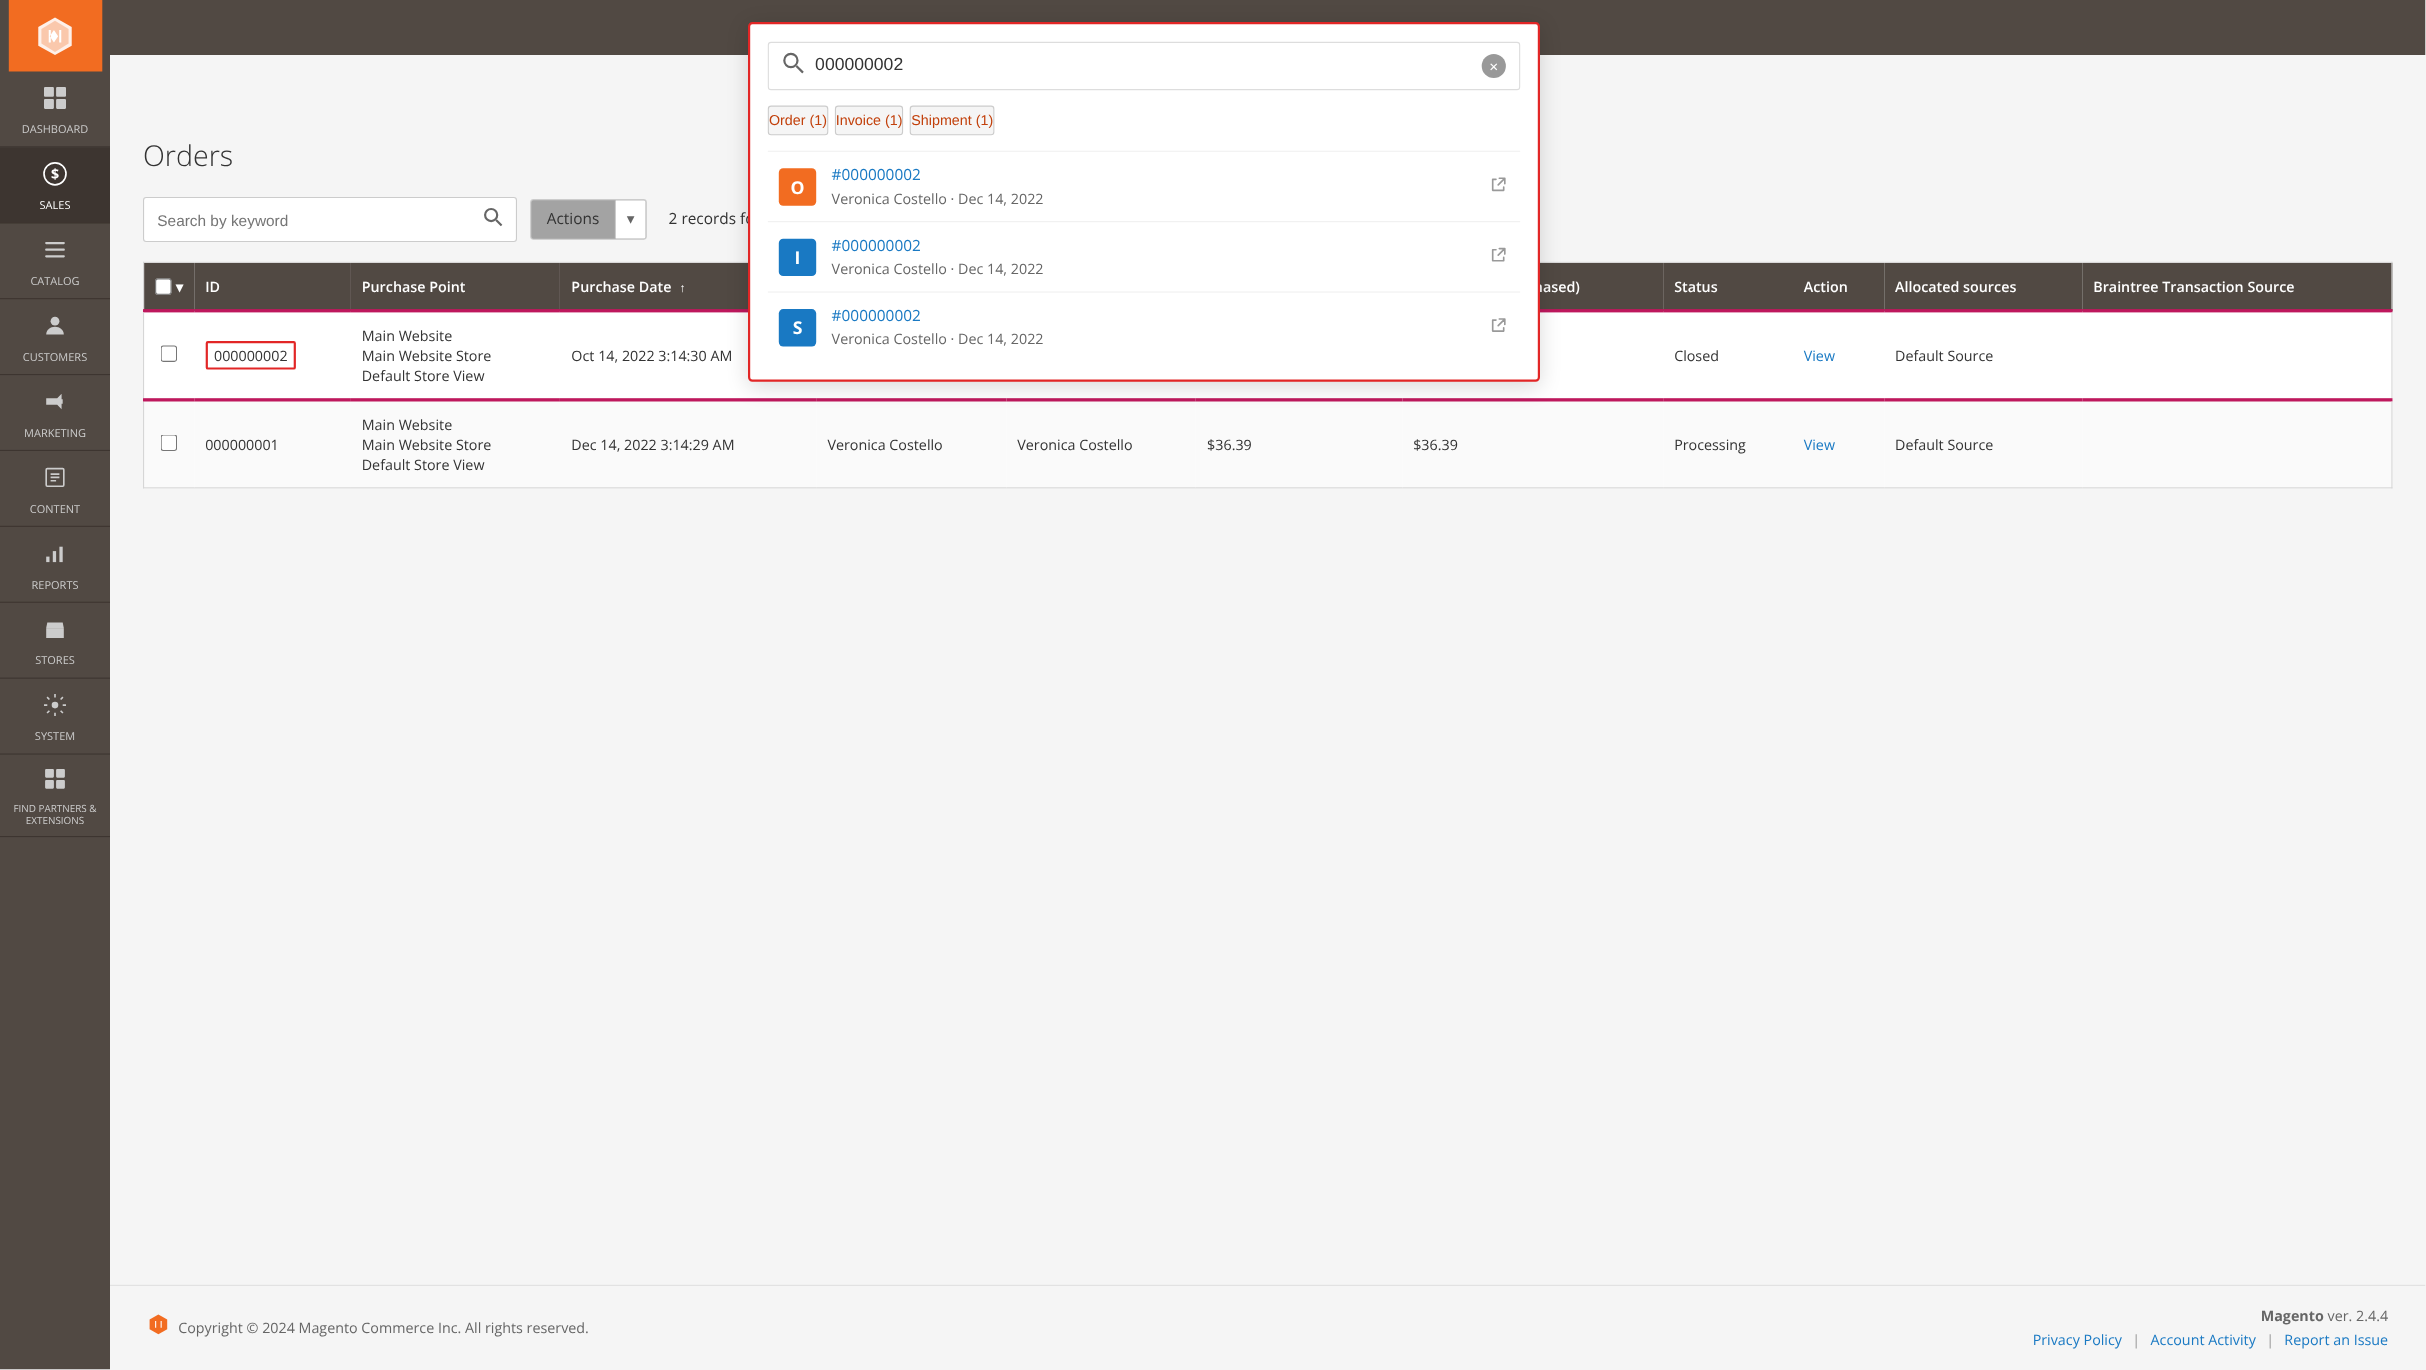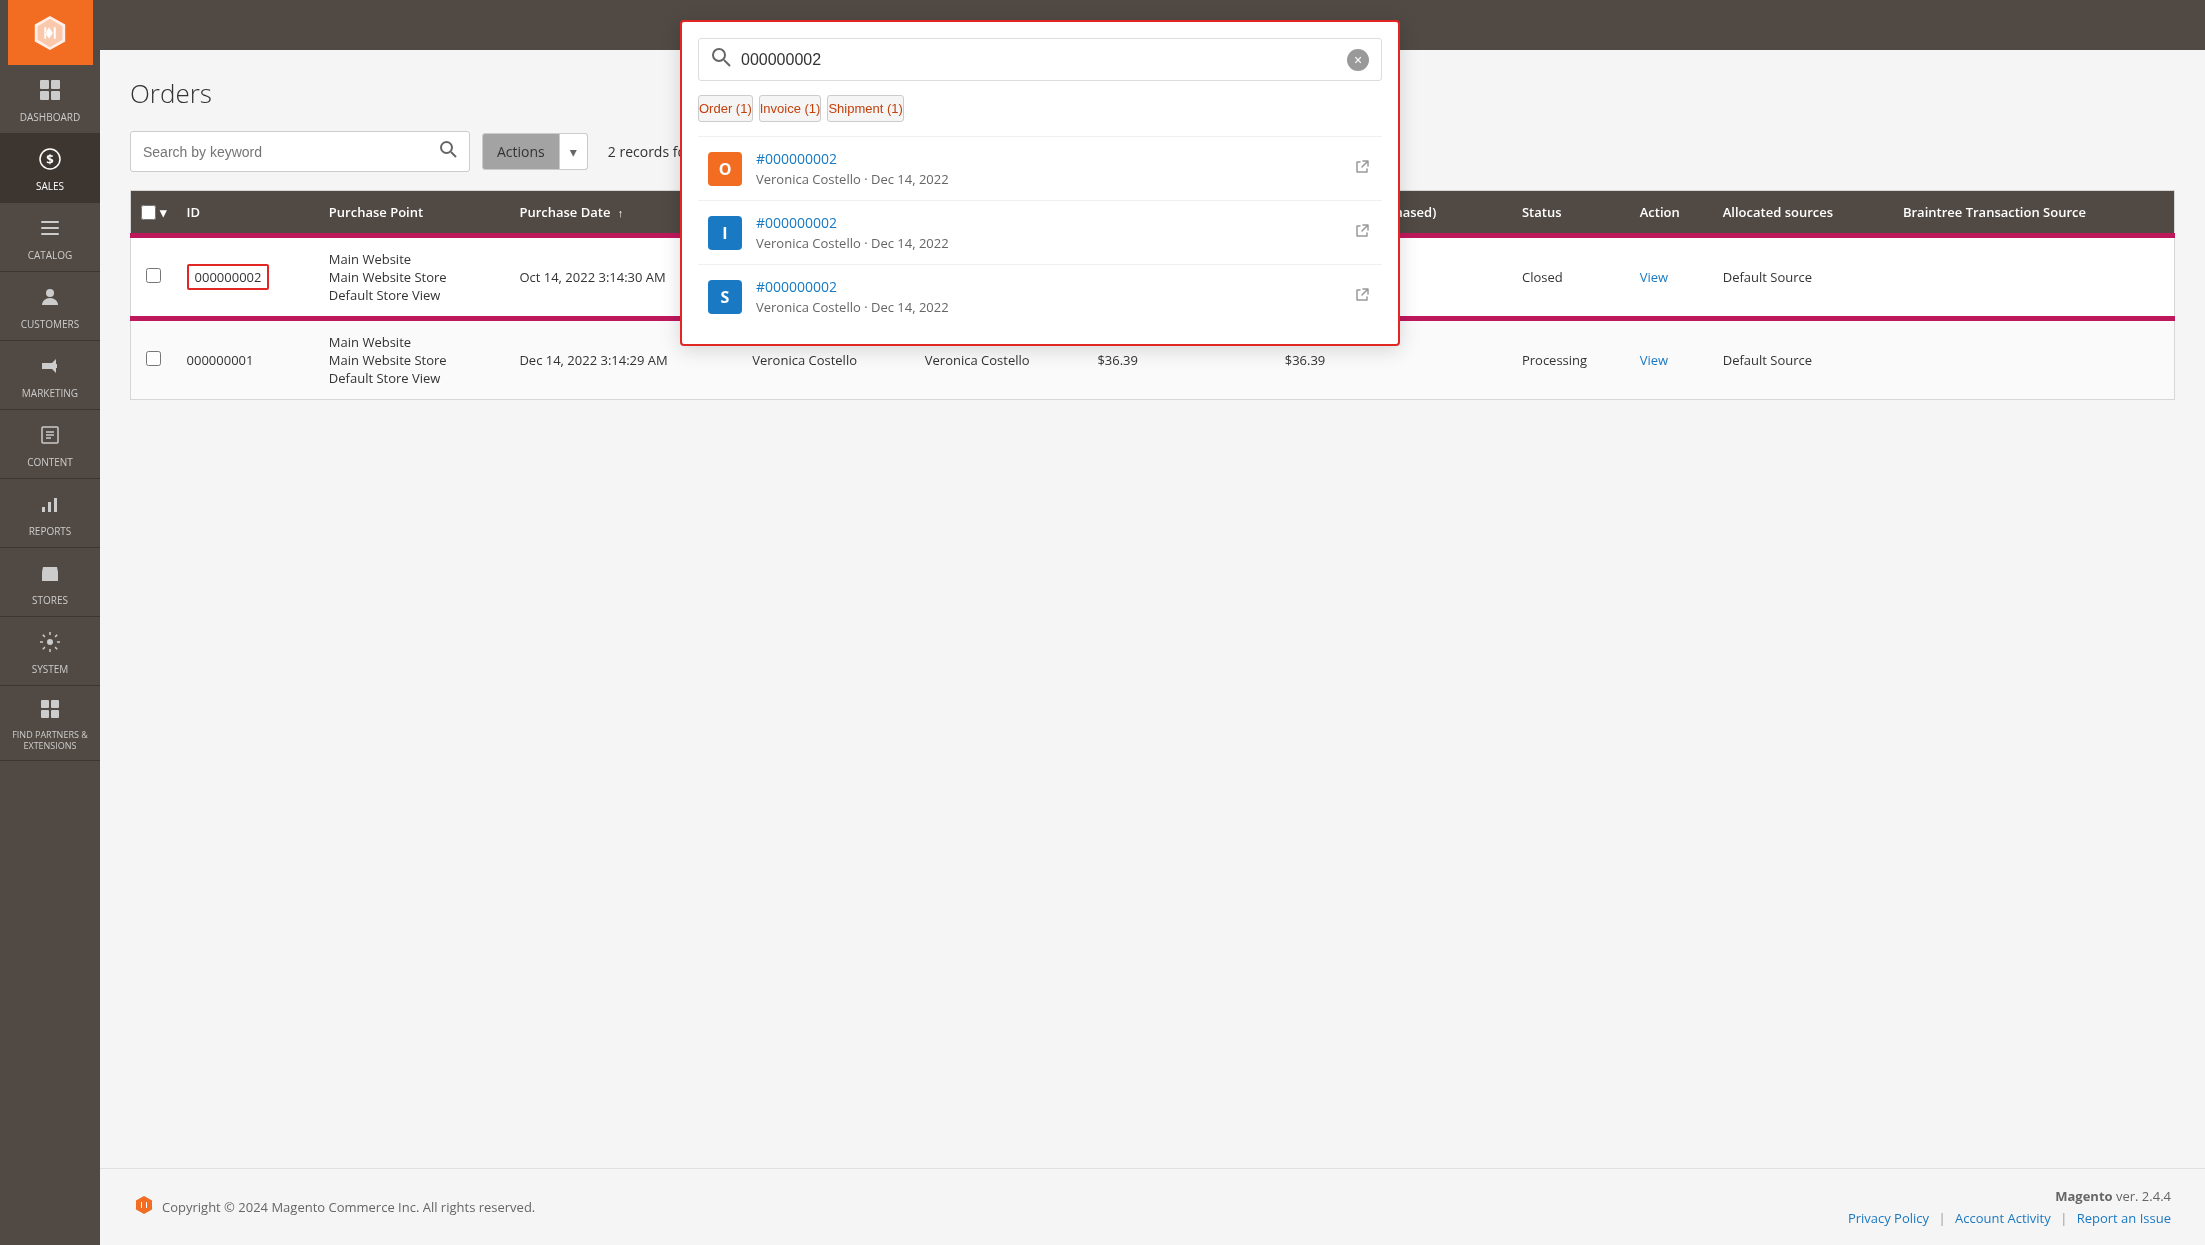--- a/index.html
+++ b/index.html
@@ -39,20 +39,21 @@
     .sidebar-item.active { background: #3d3530; color: #fff; }
     .sidebar-item .icon { font-size: 22px; margin-bottom: 4px; }
     .sidebar-item .label { font-size: 10px; text-transform: uppercase; line-height: 1.2; }
 
     
     .main {
       flex: 1;
       display: flex;
       flex-direction: column;
       background: #f5f5f5;
+      gap: 48px;
     }
 
     
     .topbar {
       background: #514943;
       height: 50px;
       display: flex;
       align-items: center;
       justify-content: flex-end;
       padding: 0 20px;
@@ -143,21 +144,21 @@
       white-space: nowrap;
     }
     .data-table thead th:first-child {
       width: 40px;
       text-align: center;
     }
     .data-table tbody tr { background: #fff; }
     .data-table tbody tr:nth-child(even) { background: #fafafa; }
     .data-table td {
       padding: 12px 10px;
-      border-top: 5px solid #be185d;
+      border-top: 3px solid #be185d;
       font-size: 13px;
       vertical-align: middle;
     }
     .data-table td:first-child { text-align: center; }
     .order-id-highlighted {
       border: 2px solid #e22626;
       padding: 2px 6px;
       border-radius: 2px;
       display: inline-block;
     }

